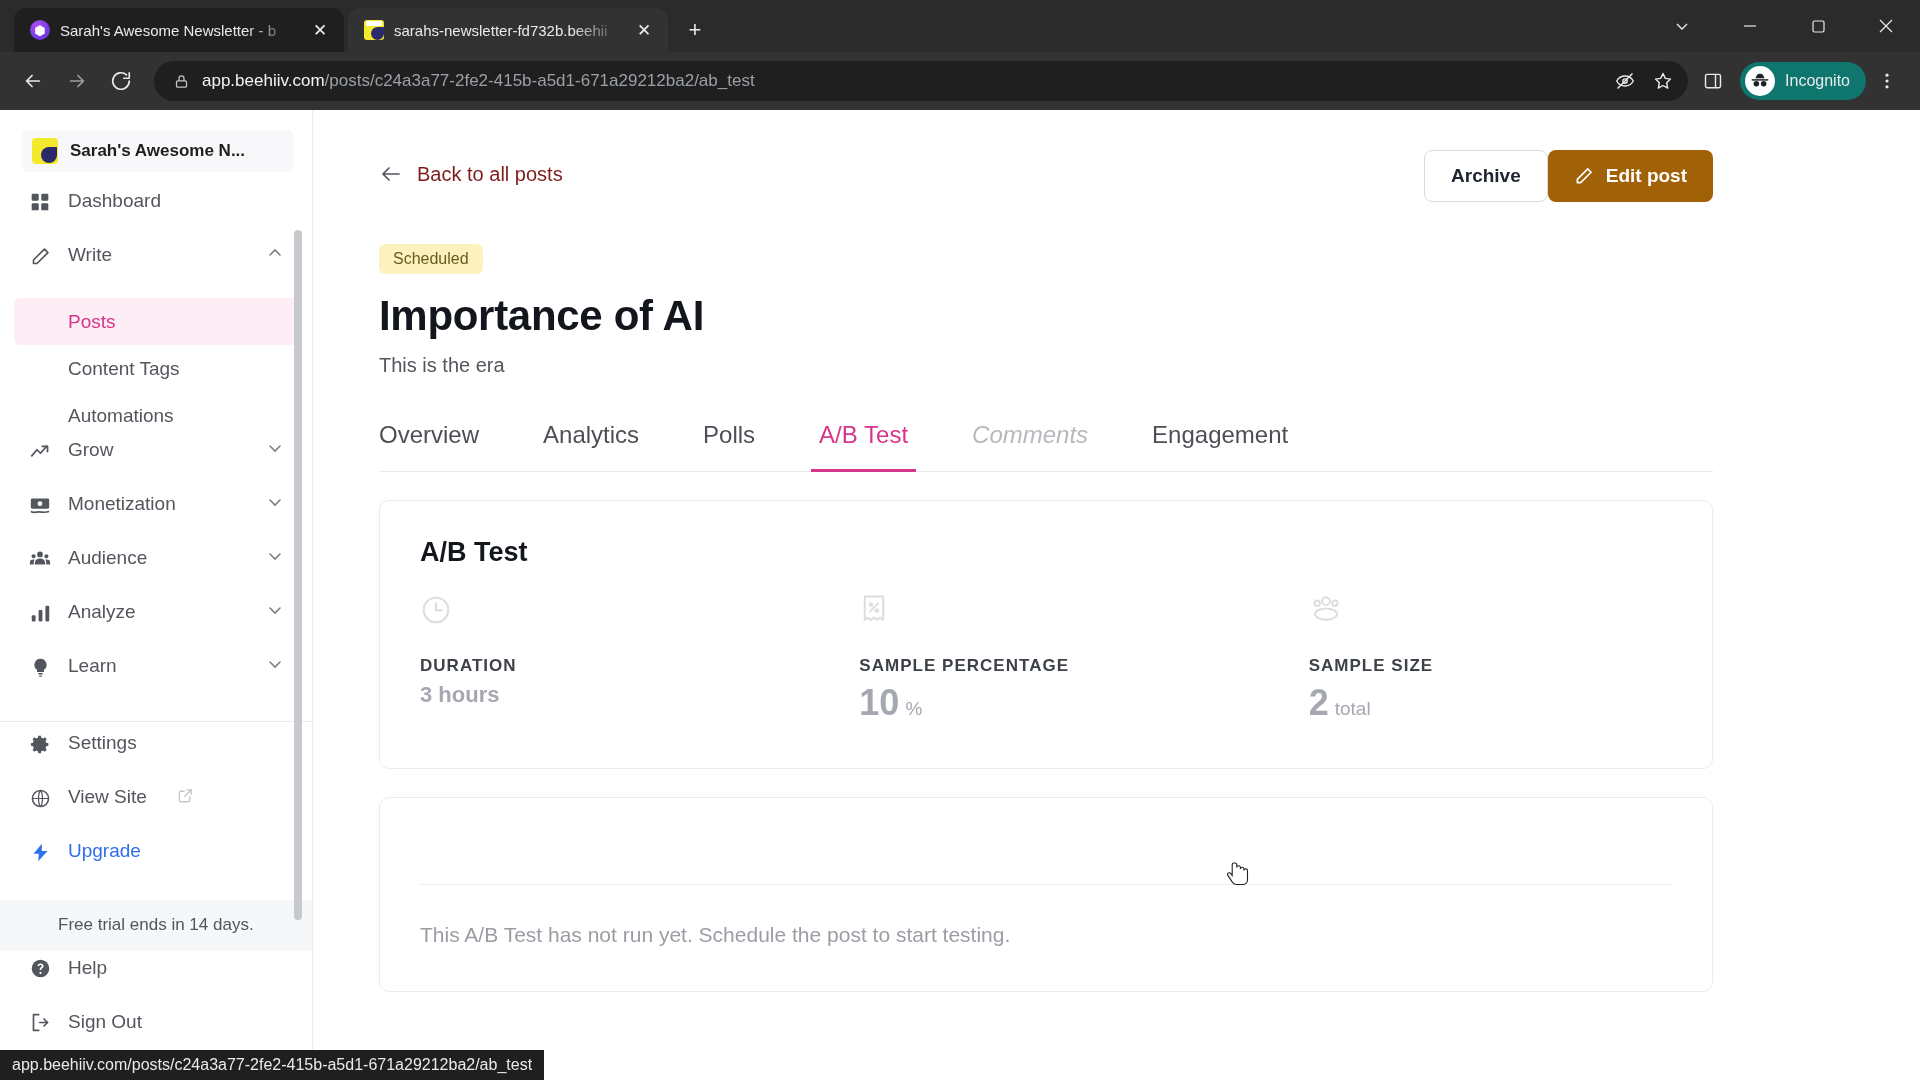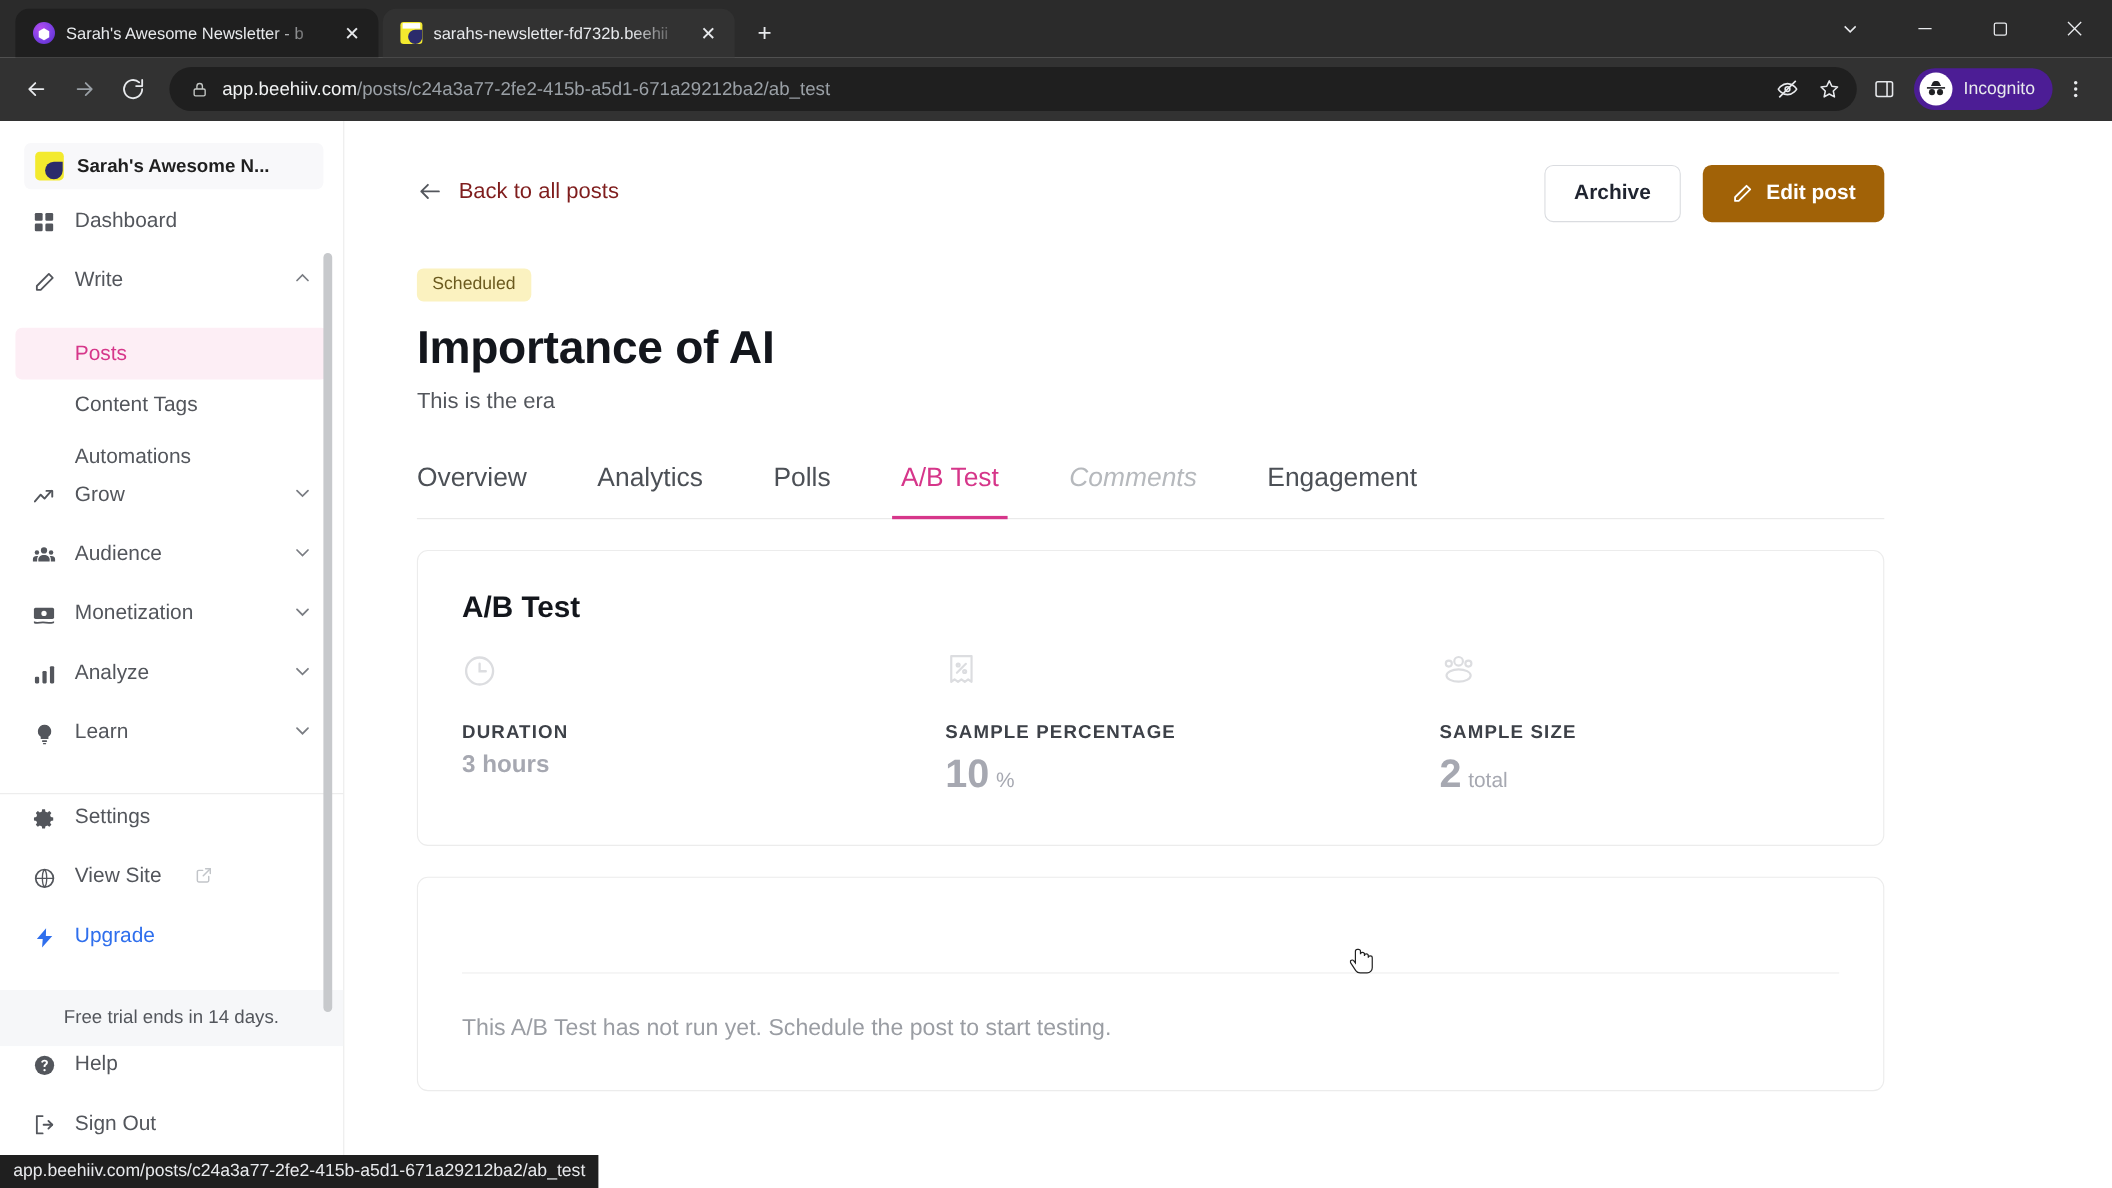--- a/index.html
+++ b/index.html
@@ -62,21 +62,21 @@
     flex: 1; height: 40px; background: #1f1f1f; border-radius: 22px; display: flex;
     align-items: center; padding: 0 8px 0 20px; margin-left: 8px; gap: 12px; min-width: 0;
   }
   .lock { width: 16px; height: 16px; flex:none; color: #c4c7c5; display:flex; align-items:center; }
   .url { font-size: 17px; color: #9aa0a6; white-space: nowrap; overflow: hidden; flex:1; }
   .url b { color: #f1f3f4; font-weight: 400; }
   .omni-icons { display:flex; align-items:center; gap: 4px; }
   .omni-icons .navbtn { width: 34px; height: 34px; }
   .tbright { display:flex; align-items:center; gap: 2px; }
   .incognito-pill {
-    display:flex; align-items:center; gap: 10px; background:#4c1d95; border-radius: 20px;
+    display:flex; align-items:center; gap: 10px; background:#0f766e; border-radius: 20px;
     height: 38px; padding: 0 16px 0 5px; margin-left: 6px;
   }
   .incog-av { width: 30px; height: 30px; border-radius:50%; background:#fff; display:flex;
     align-items:center; justify-content:center; }
   .incognito-pill span { color: #e8eaed; font-size: 16px; }
 
   
   .page { flex: 1; display: flex; background: #fff; position: relative; overflow: hidden; }
 
   
@@ -121,21 +121,21 @@
 
   
   .main { flex: 1; overflow: hidden; padding: 0; position: relative; }
   .content { max-width: 1460px; margin: 0; padding: 40px 60px 0 66px; }
 
   .topbar { display:flex; align-items:flex-start; justify-content:space-between; }
   .back {
     display:flex; align-items:center; gap: 14px; color: #7f1d1d; font-size: 20px; padding-top: 12px;
   }
   .back .arrow { font-size: 24px; display:flex; align-items:center; }
-  .top-actions { display:flex; align-items:center; gap: 20px; }
+  .top-actions { display:flex; align-items:center; gap: 0; }
   .btn {
     height: 52px; border-radius: 8px; display:flex; align-items:center; justify-content:center;
     font-size: 19px; font-weight: 600; gap: 12px; padding: 0 26px;
   }
   .btn-archive { background:#fff; border: 1px solid #dadce0; color:#1f2430; min-width: 120px; }
   .btn-edit { background:#a16207; color:#fff; min-width: 150px; }
 
   .badge {
     display:inline-block; background:#fbf2c0; color:#6b5a1e; font-size: 16px;
     padding: 6px 14px; border-radius: 6px; margin: 42px 0 0 0;
@@ -350,45 +350,45 @@
           <span class="chev">
             <svg width="16" height="16" viewBox="0 0 16 16" fill="none" stroke="#7a7d83" stroke-width="1.6" stroke-linecap="round">
                 <path d="M3 6l5 5 5-5"></path>
               </svg>
           </span>
         </div>
 
         <div class="nav-item">
           <span class="ico">
             <svg width="22" height="22" viewBox="0 0 24 24" fill="#53565c">
+                <rect x="2" y="5" width="20" height="11" rx="1.6"></rect>
+                <circle cx="12" cy="10.5" r="2.6" fill="#fff"></circle>
+                <path d="M2 18.4c3 1.4 6 .2 9 .2s6 1.2 11-.4v1.8c-5 1.6-8 .4-11 .4s-6 1.2-9-.2z"></path>
+              </svg>
+          </span>
+          <span class="lbl">Monetization</span>
+          <span class="chev">
+            <svg width="16" height="16" viewBox="0 0 16 16" fill="none" stroke="#7a7d83" stroke-width="1.6" stroke-linecap="round">
+                <path d="M3 6l5 5 5-5"></path>
+              </svg>
+          </span>
+        </div>
+
+        <div class="nav-item">
+          <span class="ico">
+            <svg width="22" height="22" viewBox="0 0 24 24" fill="#53565c">
                 <circle cx="12" cy="7" r="3.1"></circle>
                 <circle cx="5" cy="9" r="2.2"></circle>
                 <circle cx="19" cy="9" r="2.2"></circle>
                 <path d="M12 11.5c-3.4 0-5.6 1.9-5.6 4.3V18h11.2v-2.2c0-2.4-2.2-4.3-5.6-4.3z"></path>
                 <path d="M4.8 12.6c-2.3 0-3.8 1.3-3.8 2.9V18h4.2v-2.2c0-1.3.4-2.4 1.1-3.2z"></path>
                 <path d="M19.2 12.6c2.3 0 3.8 1.3 3.8 2.9V18h-4.2v-2.2c0-1.3-.4-2.4-1.1-3.2z"></path>
               </svg>
           </span>
           <span class="lbl">Audience</span>
-          <span class="chev">
-            <svg width="16" height="16" viewBox="0 0 16 16" fill="none" stroke="#7a7d83" stroke-width="1.6" stroke-linecap="round">
-                <path d="M3 6l5 5 5-5"></path>
-              </svg>
-          </span>
-        </div>
-
-        <div class="nav-item">
-          <span class="ico">
-            <svg width="22" height="22" viewBox="0 0 24 24" fill="#53565c">
-                <rect x="2" y="5" width="20" height="11" rx="1.6"></rect>
-                <circle cx="12" cy="10.5" r="2.6" fill="#fff"></circle>
-                <path d="M2 18.4c3 1.4 6 .2 9 .2s6 1.2 11-.4v1.8c-5 1.6-8 .4-11 .4s-6 1.2-9-.2z"></path>
-              </svg>
-          </span>
-          <span class="lbl">Monetization</span>
           <span class="chev">
             <svg width="16" height="16" viewBox="0 0 16 16" fill="none" stroke="#7a7d83" stroke-width="1.6" stroke-linecap="round">
                 <path d="M3 6l5 5 5-5"></path>
               </svg>
           </span>
         </div>
 
         <div class="nav-item">
           <span class="ico">
             <svg width="21" height="21" viewBox="0 0 24 24" fill="#53565c">

